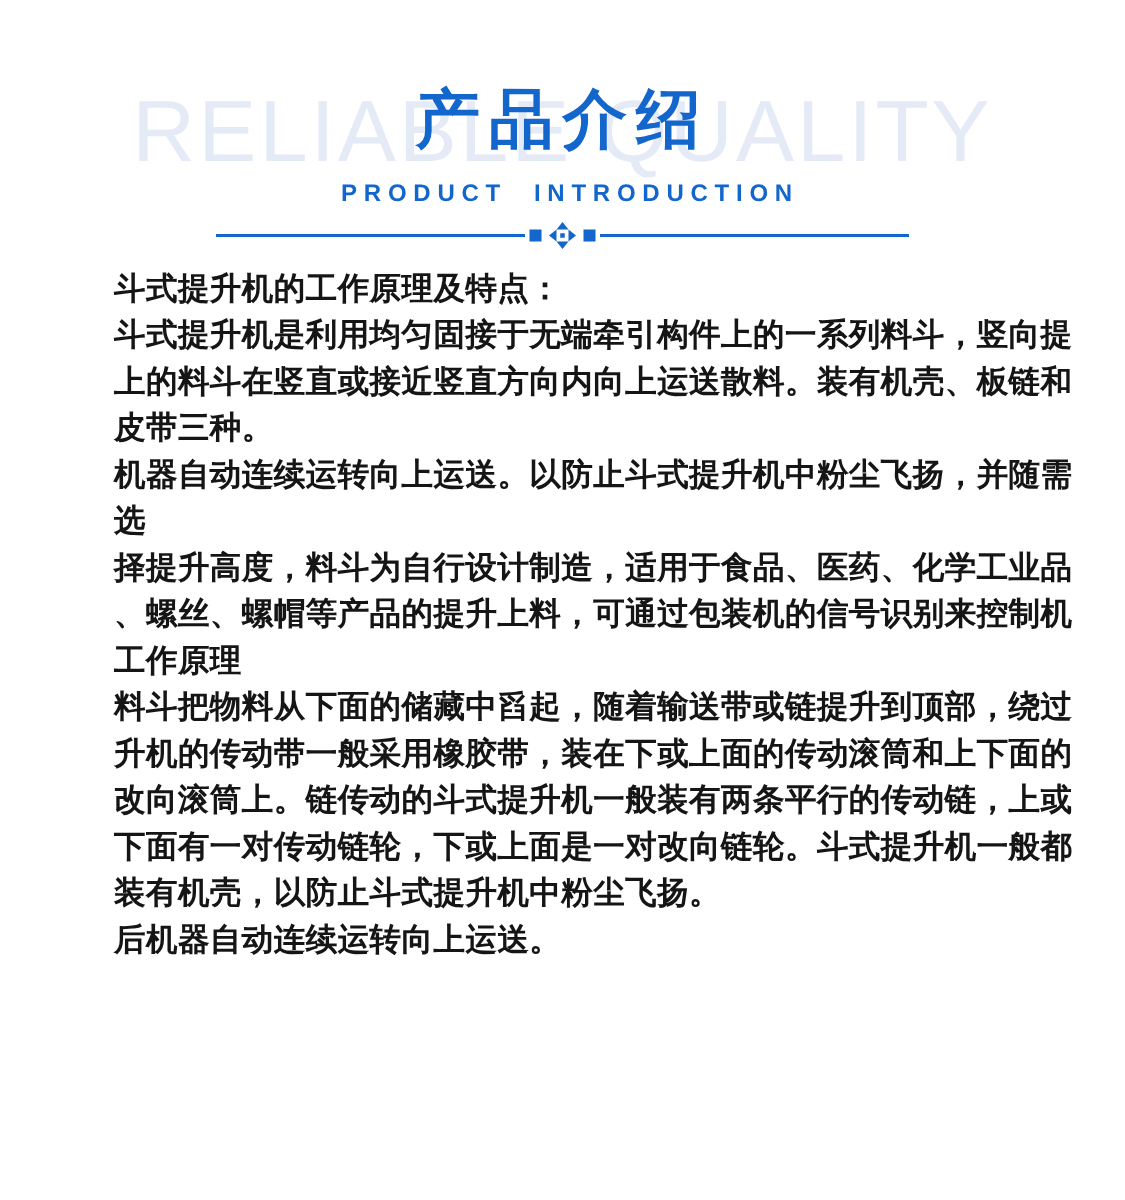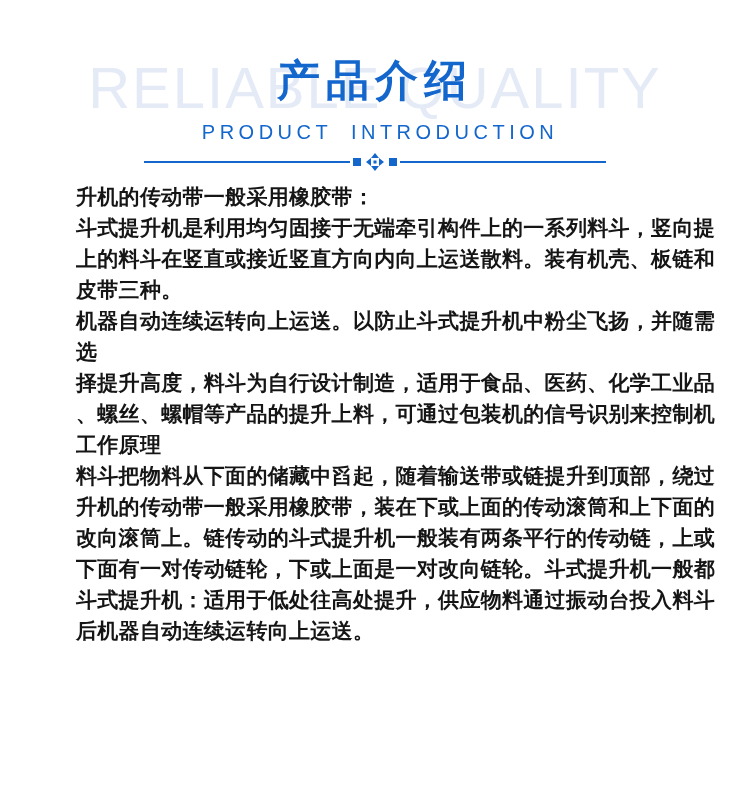--- a/index.html
+++ b/index.html
@@ -30,21 +30,21 @@
     position:relative;z-index:1;margin:0;
     text-align:center;
     font-size:43px;line-height:76px;font-weight:bold;
     letter-spacing:6px;
     color:var(--accent);
   }
   .title-en{
     position:relative;z-index:1;
     margin-top:3px;
     text-align:center;
-    font-size:20px;font-weight:normal;
+    font-size:16px;font-weight:bold;
     letter-spacing:4.5px;word-spacing:9px;
     color:var(--accent);
     padding-left:10px;
   }
   
   .divider{
     margin-top:9px;
     display:flex;align-items:center;justify-content:center;
     height:18px;
   }
@@ -113,29 +113,29 @@
           <i class="t-left"></i>
           <i class="t-right"></i>
           <i class="t-dot"></i>
       </span>
       <span class="d-square"></span>
       <span class="d-line"></span>
     </div>
   </header>
 
   <main class="body-text">
-      <div class="text-line">升机的传动带一般采用橡胶带：</div>
+      <div class="text-line">斗式提升机的工作原理及特点：</div>
       <div class="text-line">斗式提升机是利用均匀固接于无端牵引构件上的一系列料斗，竖向提</div>
       <div class="text-line">上的料斗在竖直或接近竖直方向内向上运送散料。装有机壳、板链和</div>
       <div class="text-line">皮带三种。</div>
       <div class="text-line">机器自动连续运转向上运送。以防止斗式提升机中粉尘飞扬，并随需选</div>
       <div class="text-line">择提升高度，料斗为自行设计制造，适用于食品、医药、化学工业品</div>
       <div class="text-line">、螺丝、螺帽等产品的提升上料，可通过包装机的信号识别来控制机</div>
       <div class="text-line">工作原理</div>
       <div class="text-line">料斗把物料从下面的储藏中舀起，随着输送带或链提升到顶部，绕过</div>
       <div class="text-line">升机的传动带一般采用橡胶带，装在下或上面的传动滚筒和上下面的</div>
       <div class="text-line">改向滚筒上。链传动的斗式提升机一般装有两条平行的传动链，上或</div>
       <div class="text-line">下面有一对传动链轮，下或上面是一对改向链轮。斗式提升机一般都</div>
-      <div class="text-line">斗式提升机：适用于低处往高处提升，供应物料通过振动台投入料斗</div>
+      <div class="text-line">装有机壳，以防止斗式提升机中粉尘飞扬。</div>
       <div class="text-line">后机器自动连续运转向上运送。</div>
     </main>
 
 </div>
 
 </body></html>

